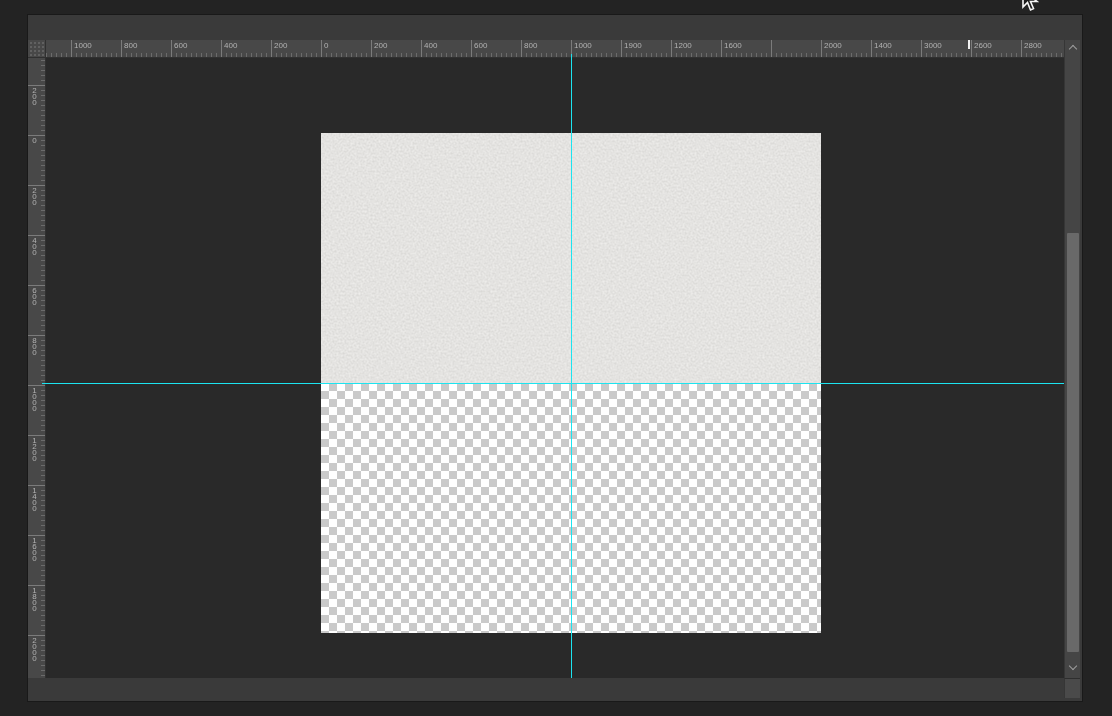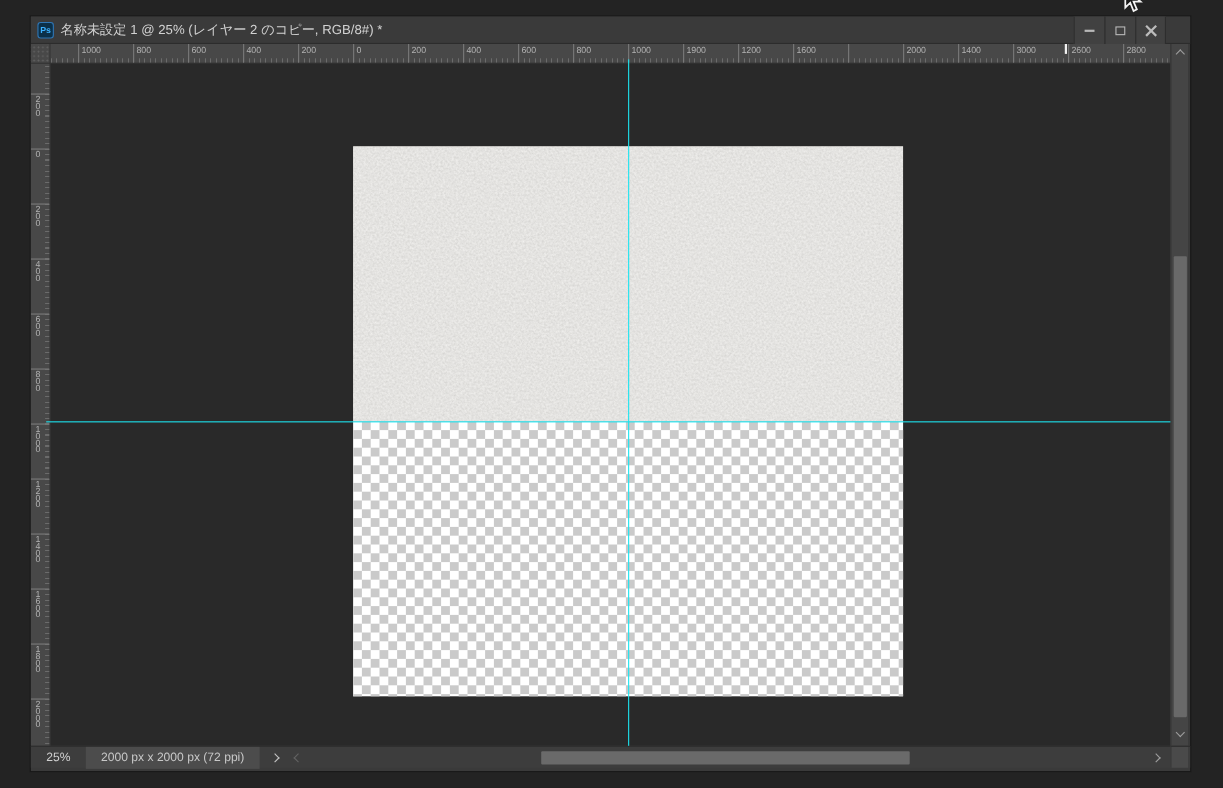--- a/index.html
+++ b/index.html
@@ -99,35 +99,20 @@
 <body>
 
 <div class="desktop">
 
   <svg class="cursor" width="18" height="24" viewBox="0 0 18 24">
     <polygon points="2,0 2,17 6.5,12.5 9.5,20 12.5,18.5 9.5,11.5 16,11.5" fill="#1a1a1a" stroke="#f5f5f5" stroke-width="1.6"></polygon>
   </svg>
 
   <div class="win">
 
-    <div class="titlebar">
-      <div class="ps-icon">Ps</div>
-      <div class="title-text">名称未設定 1 @ 25% (レイヤー 2 のコピー, RGB/8#) *</div>
-      <div class="win-controls">
-        <div class="win-btn">
-          <span class="glyph-min"></span>
-        </div>
-        <div class="win-btn">
-          <span class="glyph-max"></span>
-        </div>
-        <div class="win-btn">
-          <span class="glyph-close"></span>
-        </div>
-      </div>
-    </div>
 
     <div class="corner-box"></div>
     <div class="h-ruler">
       <div class="minor"></div>
       <div class="mouse-marker" style="left:922px"></div>
     <div class="h-tick" style="left: 25px;"></div>
         <div class="h-lab" style="left: 28px;">1000</div>
         <div class="h-tick" style="left: 75px;"></div>
         <div class="h-lab" style="left: 78px;">800</div>
         <div class="h-tick" style="left: 125px;"></div>
@@ -244,30 +229,16 @@
     <div class="v-scroll">
       <div class="arrow-slot" style="left:0;top:3px;width:16px;height:12px">
         <span class="chev up"></span>
       </div>
       <div class="v-thumb"></div>
       <div class="arrow-slot" style="left:0;top:620px;width:16px;height:12px">
         <span class="chev down"></span>
       </div>
     </div>
 
-    <div class="bottombar">
-      <div class="zoom-box">25%</div>
-      <div class="docsize-box">2000 px x 2000 px (72 ppi)</div>
-      <div class="arrow-slot" style="left:214px;top:0;width:16px;height:20px">
-        <span class="chev right bright"></span>
-      </div>
-      <div class="arrow-slot" style="left:236px;top:0;width:14px;height:20px">
-        <span class="chev left dim"></span>
-      </div>
-      <div class="h-thumb"></div>
-      <div class="arrow-slot" style="left:1016px;top:0;width:14px;height:20px">
-        <span class="chev right"></span>
-      </div>
-    </div>
     <div class="br-corner"></div>
 
   </div>
 </div>
 
 </body></html>

